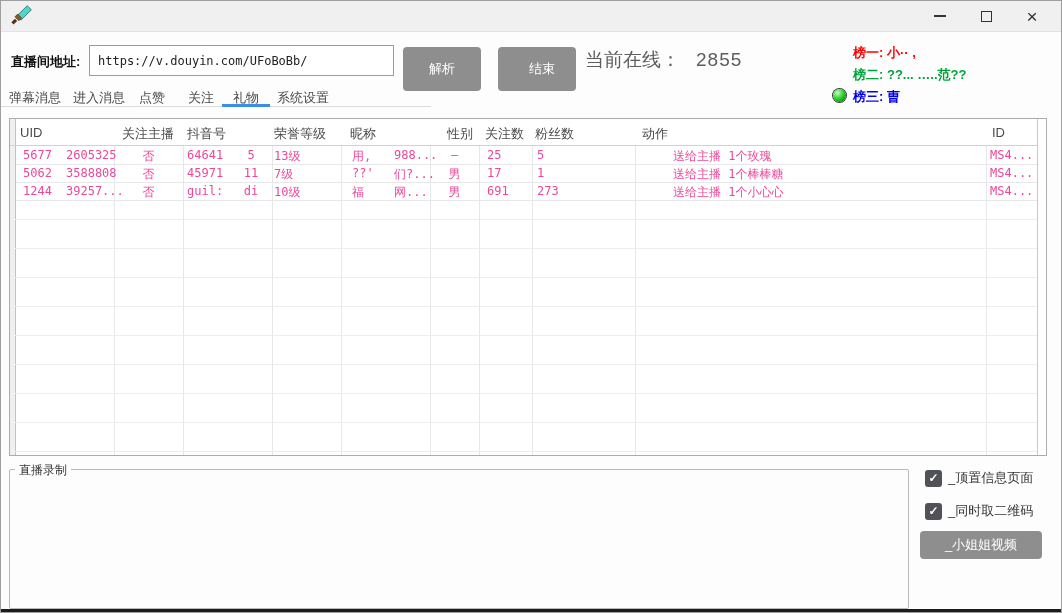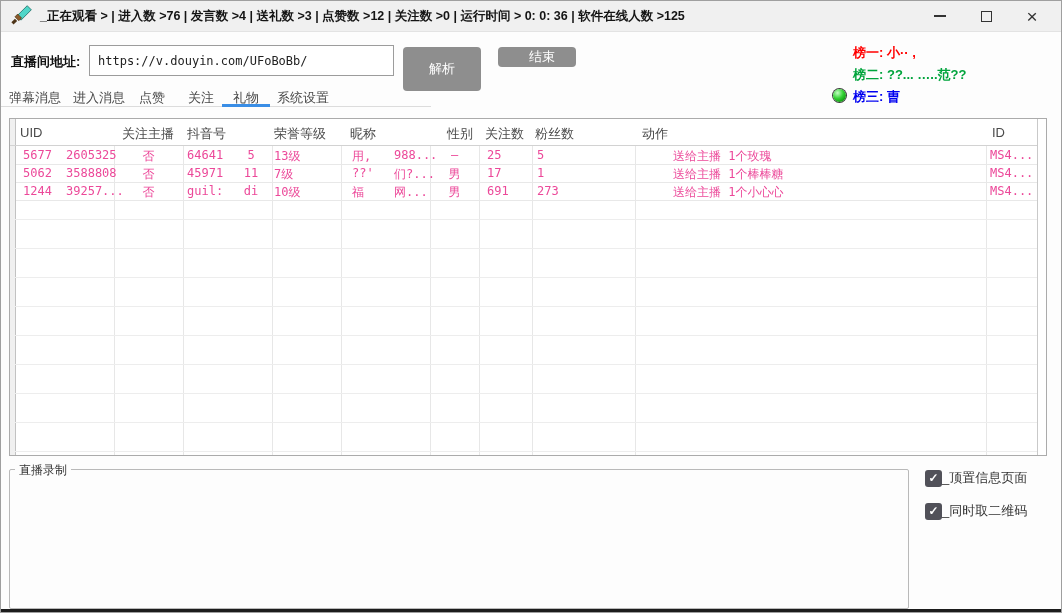--- a/index.html
+++ b/index.html
@@ -19,21 +19,21 @@
   .glyph-max{width:11px;height:11px;border:1.5px solid #333;box-sizing:border-box;}
   .glyph-close{font-size:19px;line-height:19px;color:#333;}
   
   .url-label{position:absolute;left:10px;top:52px;font-size:13px;font-weight:bold;color:#111;}
   .url-input{position:absolute;left:88px;top:44px;width:305px;height:31px;box-sizing:border-box;
     border:1px solid #9c9c9c;background:#fff;padding:0 8px;color:#222;
     font-family:"DejaVu Sans Mono","Liberation Mono",monospace;font-size:12px;}
   .gray-btn{background:#8e8e8e;color:#fff;border:none;border-radius:4px;font-size:13px;
     font-family:"Liberation Sans",sans-serif;cursor:default;}
   .btn-parse{position:absolute;left:402px;top:46px;width:78px;height:44px;}
-  .btn-end{position:absolute;left:497px;top:46px;width:78px;height:20px;padding-left:16px;}
+  .btn-end{position:absolute;left:497px;top:46px;width:78px;height:44px;padding-left:16px;}
   .online{position:absolute;left:584px;top:46px;font-size:19px;color:#5d5d5d;white-space:nowrap;}
   .online .count{margin-left:16px;letter-spacing:1px;}
   
   .rank{position:absolute;left:852px;font-size:13px;font-weight:bold;white-space:nowrap;}
   .rank1{top:43px;color:#ff0000;}
   .rank2{top:65px;color:#00a43c;}
   .rank3{top:87px;color:#0000f0;}
   .green-ball{position:absolute;left:832px;top:88px;width:13px;height:13px;border-radius:50%;
     background:radial-gradient(circle at 35% 30%,#c2ffc2,#33d133 45%,#0f9410 80%,#0a660a);
     box-shadow:0 0 0 1px #3c3c3c;}
@@ -69,54 +69,56 @@
     font-size:12px;color:#333;}
   .record-table{position:absolute;left:14px;top:478px;width:888px;height:122px;background:#fff;
     border:1px solid #ababab;box-sizing:border-box;}
   .rt-h{position:absolute;top:7px;font-size:13px;color:#3f3f3f;white-space:nowrap;}
   .rt-header-line{position:absolute;left:0;right:0;top:26px;height:1px;background:#e3e3e3;}
   
   .cb-row{position:absolute;left:924px;display:flex;align-items:center;}
   .cb-row1{top:468px;} .cb-row2{top:501px;}
   .checkbox{width:17px;height:17px;background:#515159;border-radius:3px;display:flex;
     align-items:center;justify-content:center;color:#fff;font-size:12px;font-weight:bold;cursor:default;}
-  .cb-label{font-size:13px;color:#333;white-space:nowrap;}
+  .cb-label{margin-left:6px;font-size:13px;color:#333;white-space:nowrap;}
   .btn-video{position:absolute;left:919px;top:530px;width:122px;height:28px;}
   .btn-token{position:absolute;left:919px;top:568px;width:122px;height:28px;}
   .bottom-bar{position:absolute;left:0;right:0;bottom:0;height:3px;background:#1c1c1c;}
 </style>
 </head>
 <body>
 
 <div class="window">
 
   <div class="titlebar">
     <svg class="app-icon" viewBox="0 0 16 16">
       <polygon points="12.5,0.5 15.5,3.5 8,11 5,8" fill="#4fd6c8" stroke="#1d6e66" stroke-width="0.6"></polygon>
       <polygon points="3.6,8.6 5.6,6.6 8.4,9.4 6.4,11.4" fill="#8a5a2a" stroke="#4e3418" stroke-width="0.5"></polygon>
       <polygon points="1,12.6 3.6,10 5.2,11.6 2.6,14.2" fill="#4e3418"></polygon>
     </svg>
-    <span class="title-text">_正在观看 &gt; | 进入数 &gt;76 | 发言数 &gt;4 | 送礼数 &gt;3 | 点赞数 &gt;12 | 关注数 &gt;0 | 运行时间 &gt;  0:  0:  36 | 软件在线人数 &gt;125</span>
     <div class="win-controls">
       <div class="win-btn">
           <div class="glyph-min"></div>
         </div>
       <div class="win-btn">
           <div class="glyph-max"></div>
         </div>
       <div class="win-btn">
           <span class="glyph-close">×</span>
         </div>
     </div>
   </div>
 
   <span class="url-label">直播间地址:</span>
   <input class="url-input" value="https://v.douyin.com/UFoBoBb/" style="">
   <button class="gray-btn btn-parse">解析</button>
   <button class="gray-btn btn-end">结束</button>
+  <div class="online">
+    <span>当前在线：</span><span class="count">2855</span>
+  </div>
 
   <span class="rank rank1">榜一: 小·· ,</span>
   <span class="rank rank2">榜二: ??...  …..范??</span>
   <div class="green-ball"></div>
   <span class="rank rank3">榜三: 曺</span>
 
   <span class="tab" style="left:8px">弹幕消息</span>
   <span class="tab" style="left:72px">进入消息</span>
   <span class="tab" style="left:138px">点赞</span>
   <span class="tab" style="left:187px">关注</span>
@@ -204,15 +206,16 @@
   <span class="record-legend">直播录制</span>
 
   <div class="cb-row cb-row1">
     <div class="checkbox">✓</div>
     <span class="cb-label">_顶置信息页面</span>
   </div>
   <div class="cb-row cb-row2">
     <div class="checkbox">✓</div>
     <span class="cb-label">_同时取二维码</span>
   </div>
+  <button class="gray-btn btn-video">_小姐姐视频</button>
 
   <div class="bottom-bar"></div>
 </div>
 
 </body></html>

